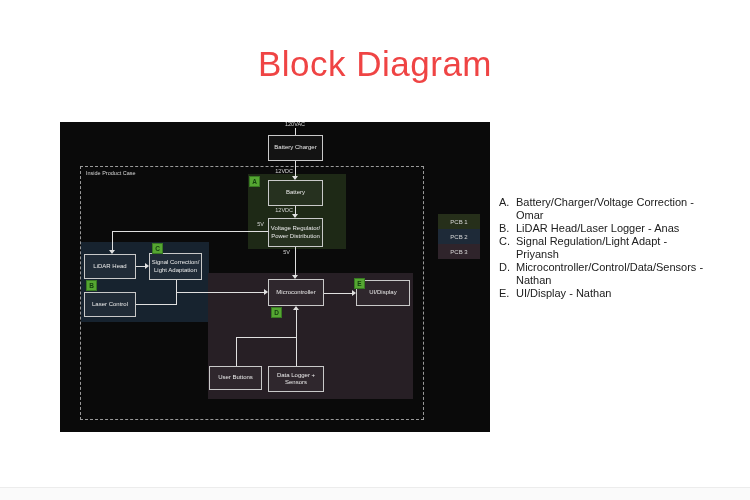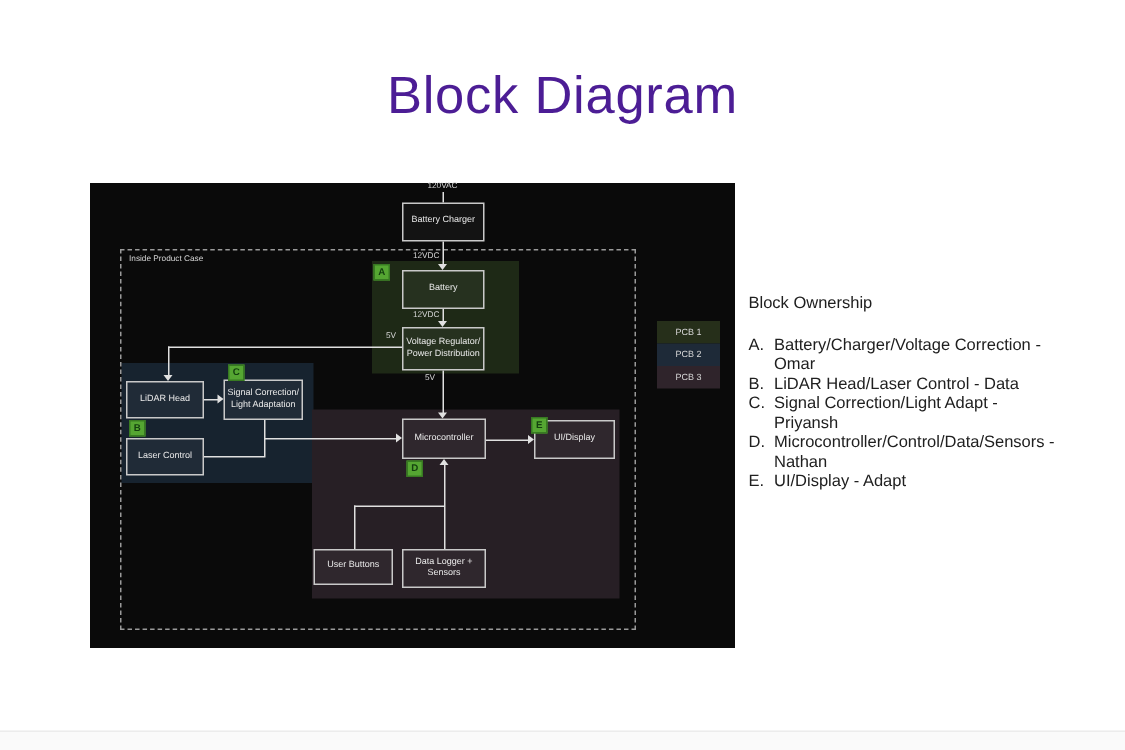--- a/index.html
+++ b/index.html
@@ -1,18 +1,18 @@
 <!DOCTYPE html>
 <html><head>
 <meta charset="utf-8">
 <style>
   html,body{margin:0;padding:0;}
   body{width:750px;height:500px;background:#ffffff;font-family:"Liberation Sans",sans-serif;overflow:hidden;position:relative;}
   .slide{position:absolute;inset:0;background:#ffffff;}
-  .title{position:absolute;left:0;right:0;top:44px;text-align:center;font-size:35px;color:#4c1d95;letter-spacing:0.5px;}
+  .title{position:absolute;left:0;right:0;top:44px;text-align:center;font-size:35px;color:#ef4444;letter-spacing:0.5px;}
   .bottom-edge{position:absolute;left:0;right:0;bottom:0;height:12px;background:#fafafa;border-top:1px solid #ececec;}
 
   
   .diagram{position:absolute;left:60px;top:122px;width:430px;height:310px;background:#0a0a0a;}
   .region{position:absolute;}
   .region-pcb1{left:188px;top:52px;width:98px;height:75px;background:#1e2916;}
   .region-pcb2{left:21px;top:120px;width:128px;height:80px;background:#17232f;}
   .region-pcb3{left:148px;top:151px;width:205px;height:126px;background:#271f25;}
   .case{position:absolute;left:20px;top:44px;width:342px;height:252px;border:1px dashed #9a9a9a;}
   .case-label{position:absolute;left:5px;top:3px;font-size:5.5px;color:#d6d6d6;white-space:nowrap;}
@@ -146,40 +146,39 @@
     <div class="badge bd-e">E</div>
 
     <div class="legend">
       <div class="leg-row leg-pcb1">PCB 1</div>
       <div class="leg-row leg-pcb2">PCB 2</div>
       <div class="leg-row leg-pcb3">PCB 3</div>
     </div>
   </div>
 
   <div class="ownership">
-    <div class="own-heading">Block Ownership</div>
     <div class="own-item">
       <span class="own-letter">A.</span>
       <span class="own-text">Battery/Charger/Voltage Correction -
 Omar</span>
     </div>
     <div class="own-item">
       <span class="own-letter">B.</span>
-      <span class="own-text">LiDAR Head/Laser Control - Data</span>
+      <span class="own-text">LiDAR Head/Laser Logger - Anas</span>
     </div>
     <div class="own-item">
       <span class="own-letter">C.</span>
-      <span class="own-text">Signal Correction/Light Adapt -
+      <span class="own-text">Signal Regulation/Light Adapt -
 Priyansh</span>
     </div>
     <div class="own-item">
       <span class="own-letter">D.</span>
       <span class="own-text">Microcontroller/Control/Data/Sensors -
 Nathan</span>
     </div>
     <div class="own-item">
       <span class="own-letter">E.</span>
-      <span class="own-text">UI/Display - Adapt</span>
+      <span class="own-text">UI/Display - Nathan</span>
     </div>
   </div>
 
   <div class="bottom-edge"></div>
 </div>
 
 </body></html>

